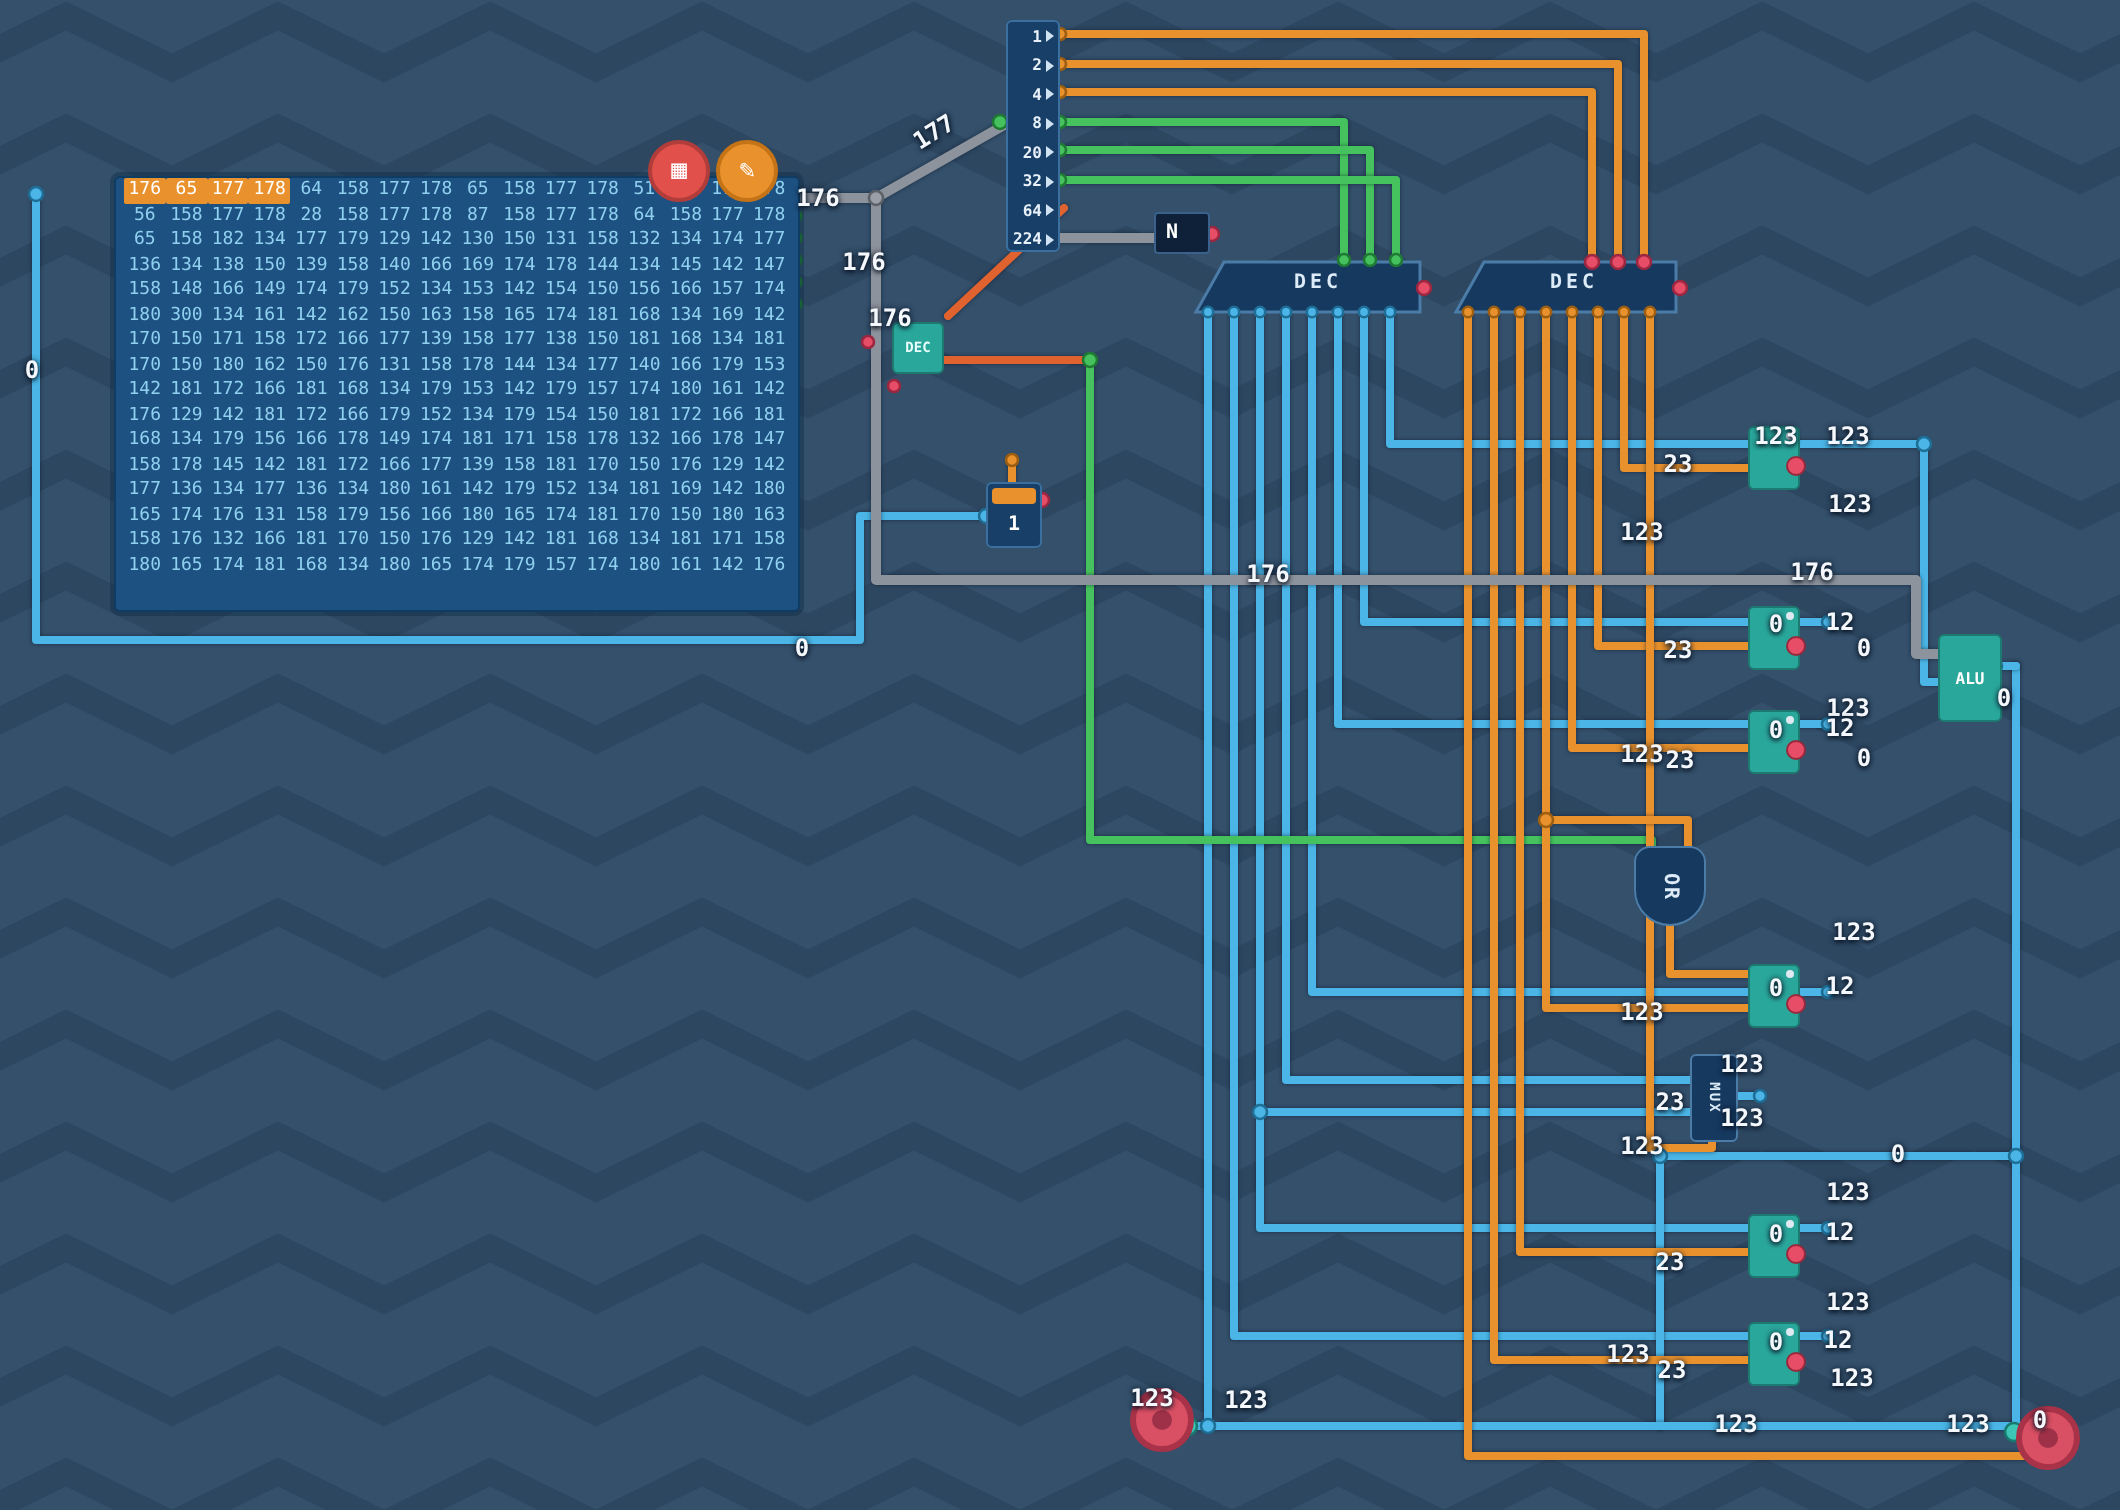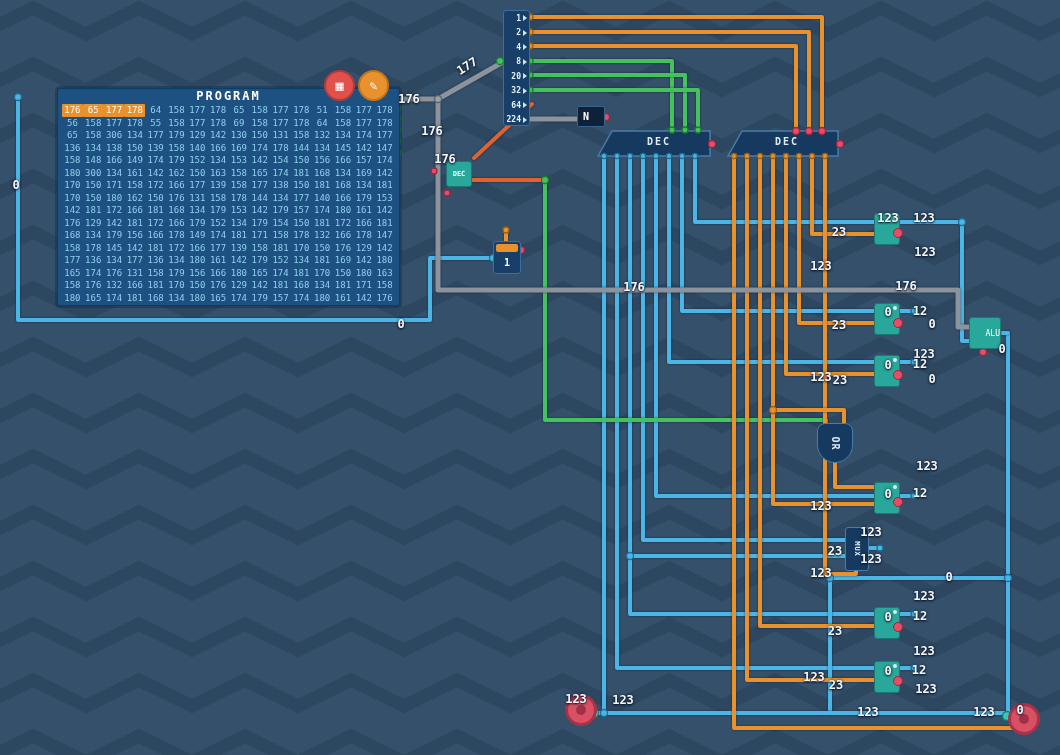--- a/index.html
+++ b/index.html
@@ -43,22 +43,22 @@
     border-radius:3px;color:#eafffd;font-size:7px;font-weight:bold;display:flex;align-items:center;justify-content:center;}
   .counter{left:493px;top:241px;width:28px;height:33px;background:#173f68;border:1px solid #3a6f9e;border-radius:3px;}
   .counter .cbar{height:8px;margin:2px;background:#e8912d;border-radius:2px;}
   .counter .clabel{display:block;text-align:center;color:#fff;font-size:10px;font-weight:bold;line-height:18px;}
   .org{left:817px;top:423px;width:36px;height:40px;background:#16395f;border:1px solid #4b7ca8;
     border-radius:8px 8px 18px 18px;display:flex;align-items:center;justify-content:center;}
   .org span{transform:rotate(90deg);color:#dcebf7;font-weight:bold;font-size:10px;letter-spacing:1px;}
   .muxg{left:845px;top:527px;width:24px;height:44px;background:#16395f;border:1px solid #4b7ca8;
     border-radius:3px;display:flex;align-items:center;justify-content:center;}
   .muxg span{transform:rotate(90deg);color:#dcebf7;font-weight:bold;font-size:7px;letter-spacing:1px;}
-  .alug{left:969px;top:317px;width:32px;height:32px;background:#2aa79b;border:1px solid #1d7a70;
-    border-radius:3px;color:#fff;font-size:8px;font-weight:normal;display:flex;align-items:center;justify-content:flex-end;}
+  .alug{left:969px;top:317px;width:32px;height:44px;background:#2aa79b;border:1px solid #1d7a70;
+    border-radius:3px;color:#fff;font-size:8px;font-weight:bold;display:flex;align-items:center;justify-content:center;}
   .reg{position:absolute;width:24px;height:30px;background:#2aa79b;border:1px solid #1d7a70;border-radius:3px;z-index:2;}
   .reg::before{content:"";position:absolute;right:-4px;bottom:6px;width:8px;height:8px;border-radius:50%;
     background:#e84d67;border:1px solid #97293c;}
   .reg::after{content:"";position:absolute;right:2px;top:2px;width:4px;height:4px;border-radius:50%;background:#dfe9f2;}
   .ionode{position:absolute;width:26px;height:26px;border-radius:50%;background:#d94f63;
     border:3px solid #a83248;z-index:2;}
   .ionode::after{content:"";position:absolute;left:50%;top:50%;width:10px;height:10px;margin:-5px 0 0 -5px;
     border-radius:50%;background:#9e3148;}
   #labels{position:absolute;left:0;top:0;width:1060px;height:755px;z-index:4;pointer-events:none;}
   .wlabel{position:absolute;transform:translate(-50%,-50%);color:#f4f8fc;font-weight:bold;font-size:12px;
@@ -200,21 +200,20 @@
       <circle cx="840" cy="144" r="3.5" fill="#e84d67" stroke="#9c2740" stroke-width="1.3"></circle>
       <circle cx="434" cy="171" r="3" fill="#e84d67" stroke="#9c2740" stroke-width="1.3"></circle>
       <circle cx="447" cy="193" r="3" fill="#e84d67" stroke="#9c2740" stroke-width="1.3"></circle>
       <circle cx="521" cy="250" r="3.5" fill="#e84d67" stroke="#9c2740" stroke-width="1.3"></circle>
       <circle cx="983" cy="352" r="3.5" fill="#e84d67" stroke="#9c2740" stroke-width="1.3"></circle>
       <circle cx="852" cy="562" r="3" fill="#e84d67" stroke="#9c2740" stroke-width="1.3"></circle>
     </g>
 </svg>
 
 <div class="comp" id="program">
-  <div class="ptitle">PROGRAM</div>
   <div class="pgrid" id="program-grid">
       <span class="pcell hl">176</span>
       <span class="pcell hl">65</span>
       <span class="pcell hl">177</span>
       <span class="pcell hl">178</span>
       <span class="pcell">64</span>
       <span class="pcell">158</span>
       <span class="pcell">177</span>
       <span class="pcell">178</span>
       <span class="pcell">65</span>
@@ -222,35 +221,35 @@
       <span class="pcell">177</span>
       <span class="pcell">178</span>
       <span class="pcell">51</span>
       <span class="pcell">158</span>
       <span class="pcell">177</span>
       <span class="pcell">178</span>
       <span class="pcell">56</span>
       <span class="pcell">158</span>
       <span class="pcell">177</span>
       <span class="pcell">178</span>
-      <span class="pcell">55</span>
-      <span class="pcell">158</span>
-      <span class="pcell">177</span>
-      <span class="pcell">178</span>
-      <span class="pcell">69</span>
+      <span class="pcell">28</span>
+      <span class="pcell">158</span>
+      <span class="pcell">177</span>
+      <span class="pcell">178</span>
+      <span class="pcell">87</span>
       <span class="pcell">158</span>
       <span class="pcell">177</span>
       <span class="pcell">178</span>
       <span class="pcell">64</span>
       <span class="pcell">158</span>
       <span class="pcell">177</span>
       <span class="pcell">178</span>
       <span class="pcell">65</span>
       <span class="pcell">158</span>
-      <span class="pcell">306</span>
+      <span class="pcell">182</span>
       <span class="pcell">134</span>
       <span class="pcell">177</span>
       <span class="pcell">179</span>
       <span class="pcell">129</span>
       <span class="pcell">142</span>
       <span class="pcell">130</span>
       <span class="pcell">150</span>
       <span class="pcell">131</span>
       <span class="pcell">158</span>
       <span class="pcell">132</span>

